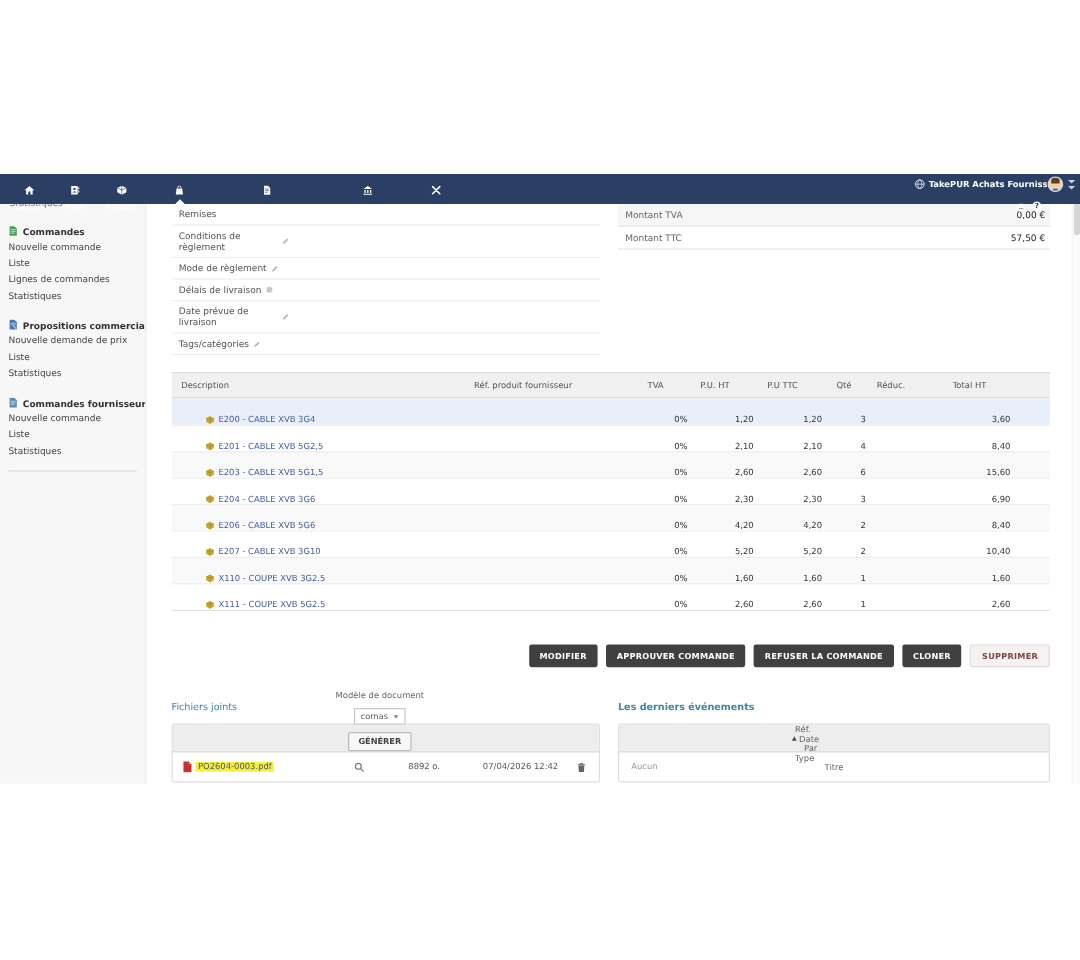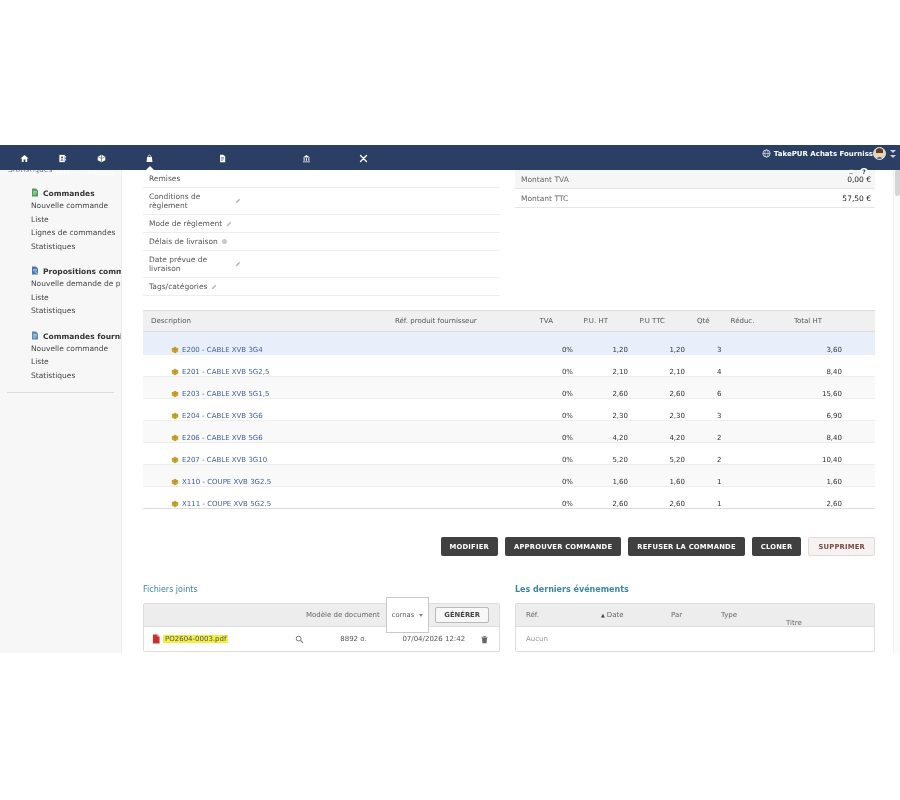--- a/index.html
+++ b/index.html
@@ -27,21 +27,21 @@
   .chev-col { display:flex; flex-direction:column; gap:2px; margin-left:1px; }
   .chev { width:0; height:0; border-left:3px solid transparent; border-right:3px solid transparent;
     border-top:3px solid #c7d0df; }
   .nav-icons2 { display:flex; gap:5px; margin-top:2px; margin-right:28px; align-items:center; }
   .q-icon { width:8px; height:8px; border-radius:50%; background:#fff; color:#2a3f63;
     font-size:6px; font-weight:bold; display:flex; align-items:center; justify-content:center; }
   .sidebar { position:absolute; top:170px; left:0; width:122px; height:483px; background:#f7f7f7;
     border-right:1px solid #ececec; overflow:hidden; font-size:7.5px; color:#444; }
   .side-clip { height:5px; overflow:hidden; }
   .side-clip span { display:block; margin-top:-5px; padding-left:8px; color:#777; }
-  .side-section { margin-top:13px;padding-left:24px; }
+  .side-section { margin-top:13px; }
   .side-title { display:flex; align-items:center; gap:4px; font-weight:bold; color:#333;
     padding-left:7px; white-space:nowrap; overflow:hidden; }
   .side-title svg { width:8px; height:9px; flex:none; }
   .side-item { padding:3px 0 3px 7px; line-height:7.5px; cursor:pointer; white-space:nowrap; }
   .side-divider { border-top:1px solid #ddd; margin:10px 7px 0 7px; }
   .content { position:absolute; left:143px; top:170px; width:732px; height:483px; font-size:7.5px; }
   .details { position:absolute; left:0; top:0; width:357px; }
   .drow { display:flex; border-bottom:1px solid #eee; padding:4px 0 4px 6px; align-items:flex-start; }
   .dlabel { width:92px; color:#555; display:flex; align-items:center; gap:4px; flex:none; }
   .dvalue { flex:1; color:#8a8a8a; line-height:9.5px; }
@@ -72,45 +72,45 @@
   .c-total { width:57px; text-align:right; }
   .c-sp { flex:1; }
   .actions { position:absolute; top:367px; right:0; display:flex; gap:7px; }
   .btn { height:19px; padding:0 9px; display:flex; align-items:center; border-radius:2px;
     font-size:6.8px; font-weight:bold; letter-spacing:.2px; cursor:pointer; white-space:nowrap; }
   .btn.primary { background:#404040; color:#fff; }
   .btn.delete { background:#f7f2f2; color:#7d4a44; border:1px solid #e3dada; }
   .sect-title { position:absolute; top:415px; font-size:8px; color:#3d85a5; cursor:pointer; }
   .box { position:absolute; top:433px; border:1px solid #ddd; border-radius:2px; background:#fff; }
   .box-head { height:23px; background:#ededed; display:flex; align-items:center;
-    font-size:7px; color:#666; border-bottom:1px solid #ddd; }
+    font-size:7px; color:#666; border-bottom:1px solid #ddd;flex-direction:column; }
   .attach { left:0; width:357px; }
   .attach .box-head { justify-content:flex-end; gap:6px; padding-right:10px; }
-  .mock-select { border:1px solid #c9c9c9; background:#fff; padding:13px 5px; font-size:6.8px;
+  .mock-select { border:1px solid #c9c9c9; background:#fff; padding:2px 5px; font-size:6.8px;
     color:#555; display:flex; gap:5px; align-items:center; cursor:pointer; }
   .sel-arrow { width:0; height:0; border-left:2.5px solid transparent; border-right:2.5px solid transparent;
     border-top:3px solid #888; }
   .gen-btn { border:1px solid #b9b9b9; background:#f7f7f7; padding:3px 8px; font-size:6.8px;
     font-weight:bold; color:#444; border-radius:2px; cursor:pointer; }
   .attach-row { height:24px; display:flex; align-items:center; font-size:7px; color:#555; }
   .f-name { width:140px; padding-left:8px; display:flex; align-items:center; gap:3px; }
   .f-name svg { width:8px; height:10px; flex:none; }
   .hl-yellow { background:#f6ee3c; color:#4a5578; padding:0 2px; }
   .f-mag { width:40px; display:flex; justify-content:center; }
   .f-mag svg, .f-trash svg { width:9px; height:9px; }
   .f-size { width:70px; text-align:center; }
   .f-date { width:95px; text-align:center; }
   .f-trash { flex:1; display:flex; justify-content:flex-end; padding-right:10px; }
   .events { left:372px; width:360px; }
   .ec-ref { width:85px; padding-left:10px; }
   .ec-date { width:70px; display:flex; align-items:center; gap:2px; }
   .sort-asc { font-size:5px; color:#444; }
   .ec-par { width:50px; }
   .ec-type { width:65px; }
-  .ec-titre { flex:1;margin-top:16px; }
+  .ec-titre { flex:1; }
   .events-row { height:24px; display:flex; align-items:center; font-size:7px; color:#999; padding-left:10px; }
   .scrollbar { position:absolute; right:0; top:145px; width:7px; height:508px; background:#fbfbfb;
     border-left:1px solid #f0f0f0; }
   .sb-arrow { height:10px; display:flex; align-items:center; justify-content:center; }
   .sb-tri { width:0; height:0; border-left:2.5px solid transparent; border-right:2.5px solid transparent;
     border-bottom:3.5px solid #888; }
   .sb-thumb { margin:1px auto 0; width:5px; height:40px; background:#d5d5d5; border-radius:3px; }
 </style>
 </head>
 <body>

